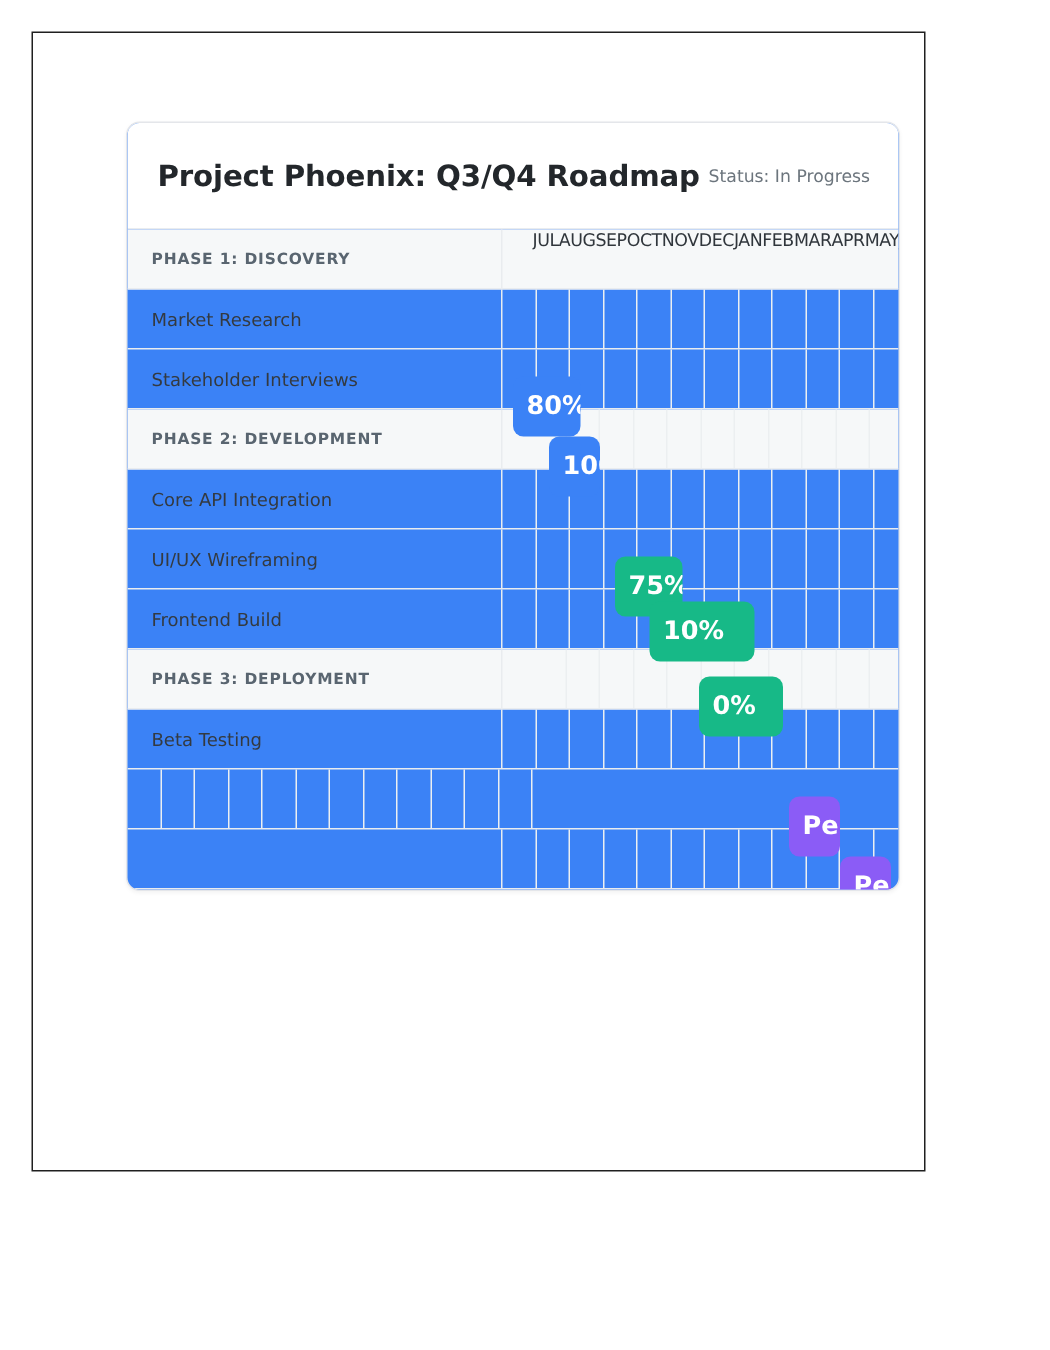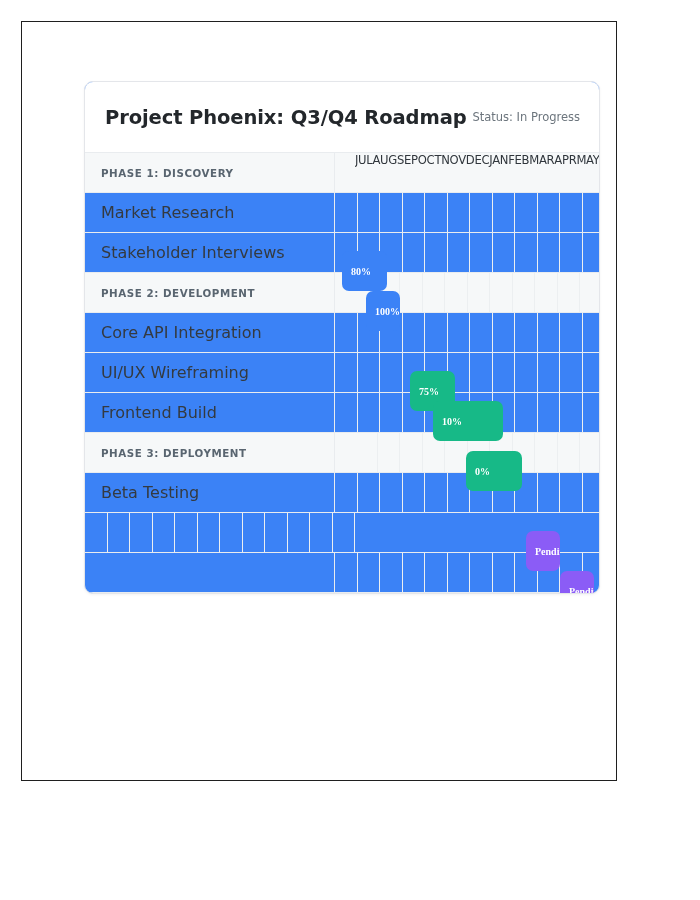--- a/index.html
+++ b/index.html
@@ -81,21 +81,21 @@
   .gantt-row.header-row { background: #f6f8f9; }
 
   .row-label {
     width: 250px;
     flex: 0 0 250px;
     box-sizing: border-box;
     padding: 0 0 0 16px;
     display: flex;
     align-items: center;
     border-right: 1px solid #e9ecef;
-    font-size: 16px;
+    font-size: 12px;
     color: #343a40;
     white-space: nowrap;
     overflow: hidden;
   }
   .row-label.phase-label {
     font-size: 10.3px;
     font-weight: bold;
     letter-spacing: 0.55px;
     color: #596570;
     text-transform: uppercase;
@@ -132,26 +132,25 @@
   
   .gantt-bar {
     position: absolute;
     height: 40px;
     border-radius: 7px;
     display: flex;
     align-items: center;
     padding-left: 9px;
     box-sizing: border-box;
     color: #ffffff;
-    font-size: 10px;
+    font-size: 17px;
     font-weight: bold;
     white-space: nowrap;
     overflow: hidden;
     z-index: 3;
-    font-family: Liberation Serif, serif;
   }
 </style>
 </head>
 <body>
 
 <div id="page-frame">
 
   <div id="roadmap-card">
 
     <div id="card-header">

